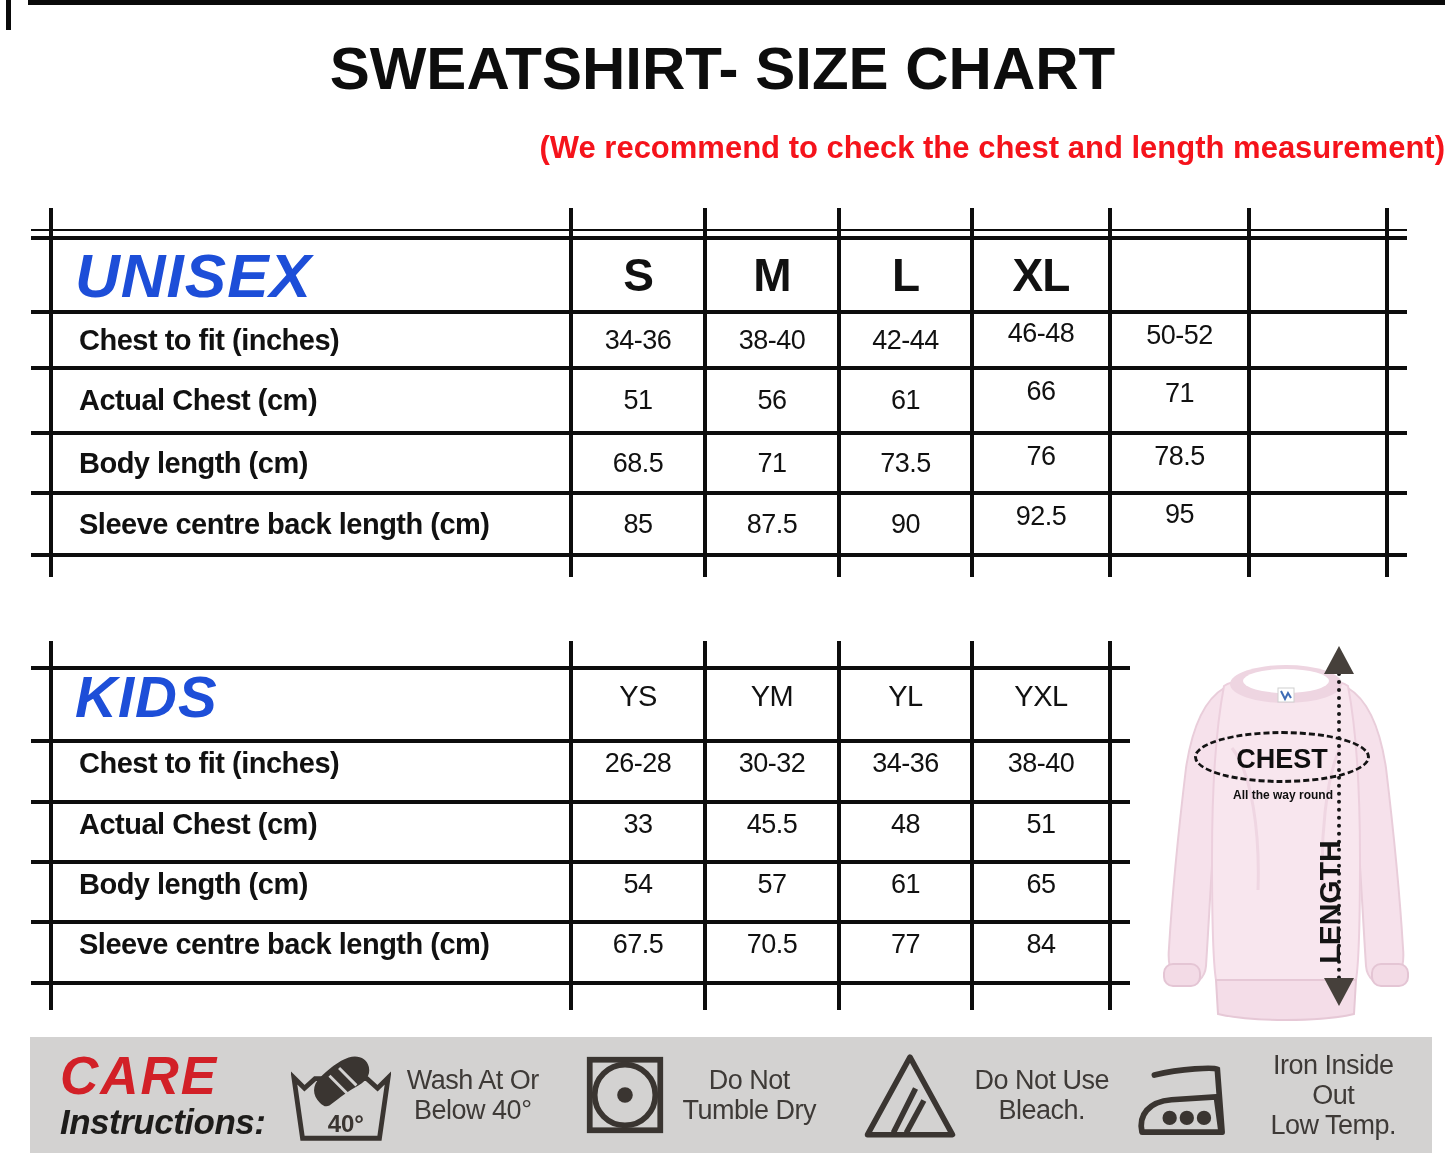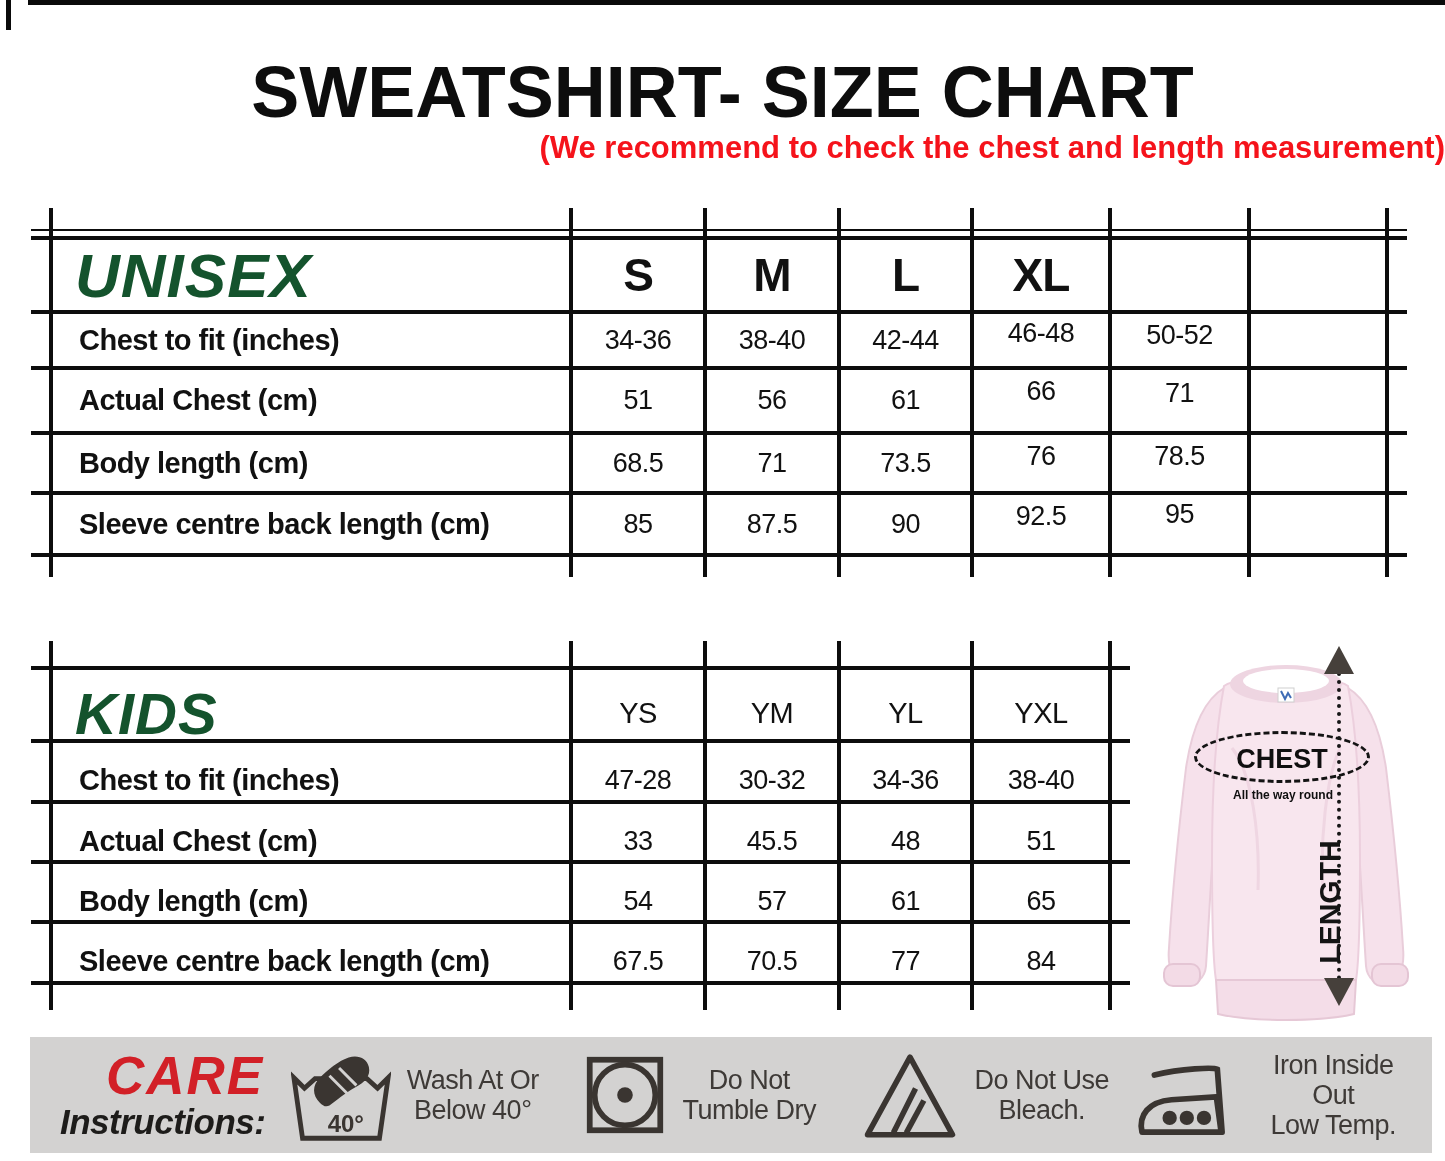--- a/index.html
+++ b/index.html
@@ -5,37 +5,37 @@
   * { margin:0; padding:0; box-sizing:border-box; }
   html,body { width:1445px; height:1161px; background:#ffffff; overflow:hidden;
     font-family:"Liberation Sans", sans-serif; color:#111; }
   .abs { position:absolute; }
 
   
   .top-edge { left:28px; top:0; width:1417px; height:5px; background:#0a0a0a; }
   .left-tick { left:6px; top:0; width:5px; height:30px; background:#0a0a0a; }
 
   
-  .title { left:0; top:51px; width:100%; text-align:center; font-size:72px;
+  .title { left:0; top:34px; width:100%; text-align:center; font-size:60px;
     font-weight:800; letter-spacing:0px; color:#0d0d0d; white-space:nowrap; }
   .subtitle { left:0; top:130px; width:100%; text-align:right; font-size:31px;
     font-weight:700; color:#f5131b; }
 
   
   .tbl { position:absolute; }
   .vl { position:absolute; width:4px; top:0; bottom:0; background:#0d0d0d; }
   .hl { position:absolute; height:4px; left:0; right:0; background:#0d0d0d; }
   .hl.thin { height:2px; }
   .cells { position:absolute; display:grid; }
   .cell { display:flex; align-items:center; justify-content:center;
     font-size:27px; font-weight:500; letter-spacing:-0.5px; }
   .cell.rowlabel { justify-content:flex-start; padding-left:28px; font-size:29px;
     font-weight:700; letter-spacing:-0.5px; }
   .cell.sechead { justify-content:flex-start; padding-left:24px; font-style:italic;
-    font-weight:800; color:#14532d; letter-spacing:1px; }
+    font-weight:800; color:#1d4ed8; letter-spacing:1px; }
   .unisex-head { font-size:62px; }
   .kids-head { font-size:58px; }
   .cell.szhead { font-size:46px; font-weight:800; letter-spacing:-1px; }
   .cell.kidhead { font-size:29px; font-weight:400; }
   .cell.val { font-size:27px; }
 
   
   .sweat { left:1140px; top:628px; width:292px; height:407px; }
   .chest-ellipse { left:54px; top:103px; width:176px; height:52px;
     border:3.5px dashed #131313; border-radius:50%; }
@@ -50,21 +50,21 @@
   .tri.up { left:184px; top:18px; border-bottom:28px solid #46403b; }
   .tri.down { left:184px; top:350px; border-top:28px solid #46403b; }
   .len-label { left:104px; top:258px; width:170px; height:32px; text-align:center;
     font-size:30px; font-weight:800; color:#141414; transform:rotate(-90deg); }
 
   
   .care-bar { left:30px; top:1037px; width:1402px; height:116px; background:#d3d2d1;
     display:flex; align-items:center; padding:0 18px 0 30px; }
   .care-head { flex:0 0 212px; }
   .care-head .h1 { font-size:53px; font-weight:800; font-style:italic;
-    color:#d22027; letter-spacing:2px; line-height:1.0;margin-left:46px; }
+    color:#d22027; letter-spacing:2px; line-height:1.0; }
   .care-head .h2 { font-size:35px; font-weight:700; font-style:italic;
     color:#1d1c1a; letter-spacing:-0.5px; }
   .care-item { display:flex; align-items:center; gap:16px; flex:1;
     justify-content:center; }
   .care-text { font-size:27px; font-weight:500; color:#3e3a37; text-align:center;
     line-height:1.12; letter-spacing:-0.5px; }
   .cicon { flex:0 0 auto; }
 </style>
 </head>
 <body>
@@ -138,31 +138,31 @@
     <div class="vl" style="left:806px"></div>
   <div class="vl" style="left:939px"></div>
     <div class="vl" style="left:1077px"></div>
   <div class="hl" style="top:25px"></div>
     <div class="hl" style="top:98px"></div>
   <div class="hl" style="top:159px"></div>
     <div class="hl" style="top:219px"></div>
   <div class="hl" style="top:279px"></div>
     <div class="hl" style="top:340px"></div>
 
-  <div class="cells" style="left:20px; top:36px; width:1059px; height:315px;
+  <div class="cells" style="left:20px; top:19px; width:1059px; height:315px;
        grid-template-columns:520px 134px 134px 133px 138px;
        grid-template-rows:73px 61px 60px 60px 61px;">
     <div class="cell sechead kids-head" style="grid-area:1/1">KIDS</div>
     <div class="cell kidhead" style="grid-area:1/2">YS</div>
     <div class="cell kidhead" style="grid-area:1/3">YM</div>
     <div class="cell kidhead" style="grid-area:1/4">YL</div>
     <div class="cell kidhead" style="grid-area:1/5">YXL</div>
 
     <div class="cell rowlabel" style="grid-area:2/1">Chest to fit (inches)</div>
-    <div class="cell val" style="grid-area:2/2">47-28</div>
+    <div class="cell val" style="grid-area:2/2">26-28</div>
     <div class="cell val" style="grid-area:2/3">30-32</div>
     <div class="cell val" style="grid-area:2/4">34-36</div>
     <div class="cell val" style="grid-area:2/5">38-40</div>
 
     <div class="cell rowlabel" style="grid-area:3/1">Actual Chest (cm)</div>
     <div class="cell val" style="grid-area:3/2">33</div>
     <div class="cell val" style="grid-area:3/3">45.5</div>
     <div class="cell val" style="grid-area:3/4">48</div>
     <div class="cell val" style="grid-area:3/5">51</div>
 

